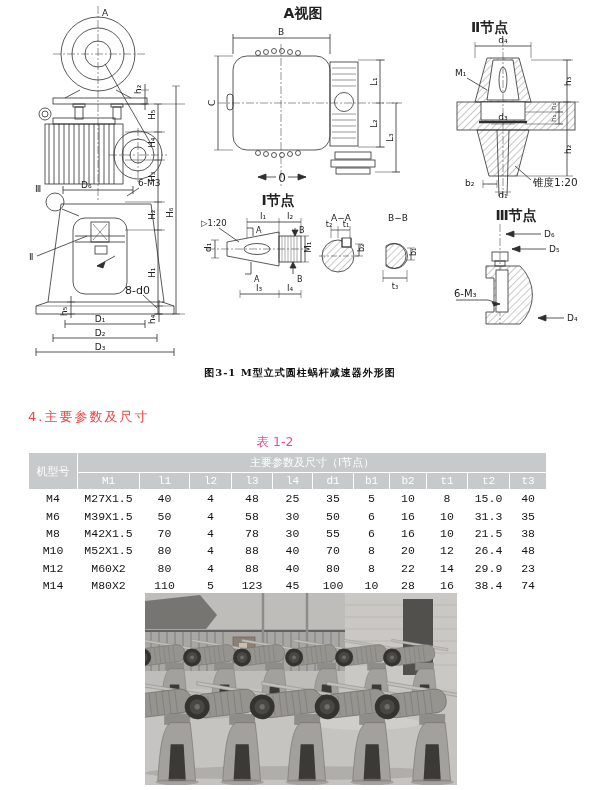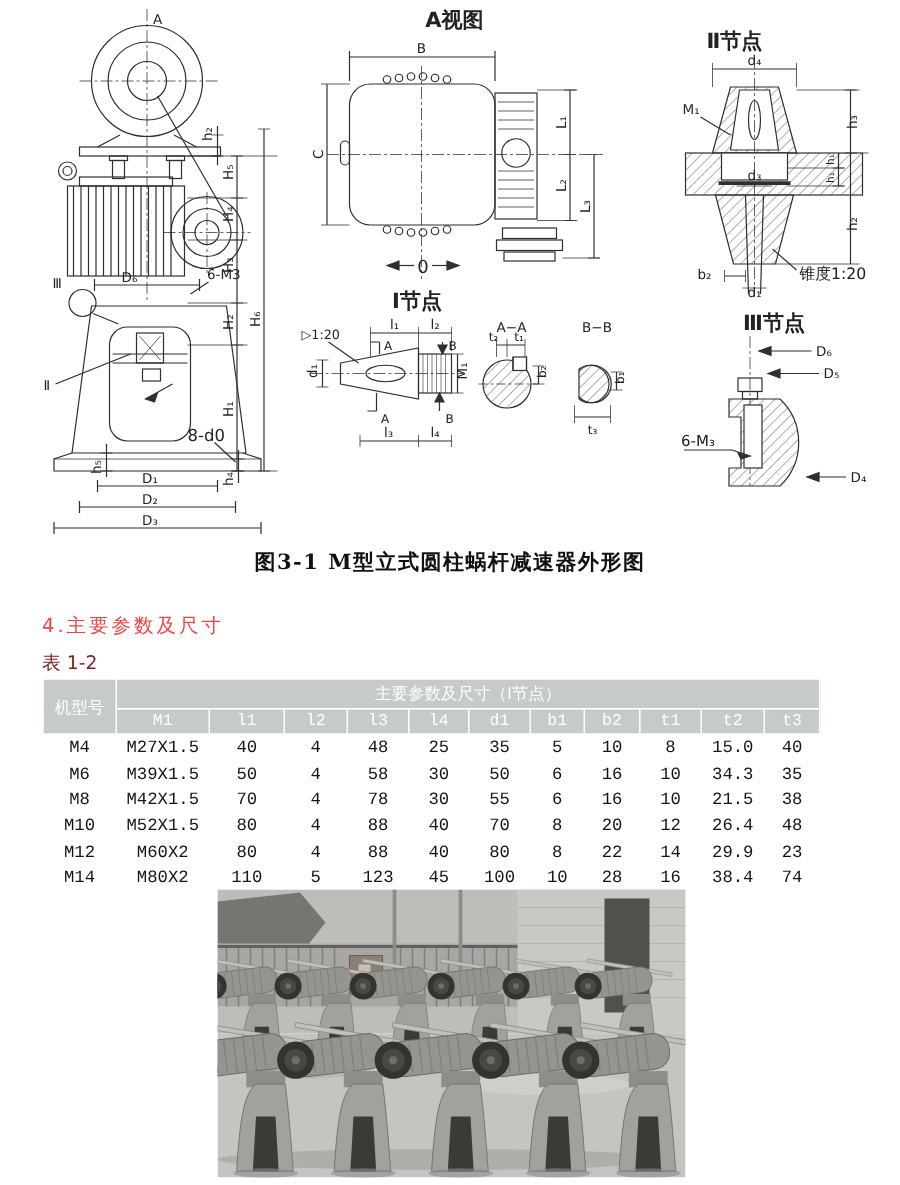--- a/index.html
+++ b/index.html
@@ -1,23 +1,23 @@
 <!DOCTYPE html>
 <html><head>
 <meta charset="utf-8">
 <style>
   html,body{margin:0;padding:0;background:#fff;}
   body{width:600px;height:790px;position:relative;overflow:hidden;
        font-family:"DejaVu Sans","Liberation Sans",sans-serif;color:#1c1c1c;}
   .abs{position:absolute;}
   svg text{font-family:"DejaVu Sans","Liberation Sans",sans-serif;fill:#222;}
-  .cap{width:600px;text-align:center;font-size:14px;font-weight:600;color:#111;
+  .cap{width:600px;text-align:center;font-size:10px;font-weight:600;color:#111;
        font-family:"DejaVu Serif","Liberation Serif",serif;letter-spacing:1px;}
   .sect{font-size:13px;color:#ef4444;letter-spacing:2px;}
-  .tlabel{width:518px;text-align:left;font-size:12.5px;color:#7f1d1d;padding-right:24px;box-sizing:border-box;}
+  .tlabel{width:518px;text-align:center;font-size:12.5px;color:#ec4899;padding-right:24px;box-sizing:border-box;}
   table.ptable{border-collapse:collapse;table-layout:fixed;width:518px;font-size:11.5px;font-family:Liberation Mono, monospace;}
   table.ptable th{background:#c6caca;color:#fff;font-weight:normal;font-size:11px;
        border:1.5px solid #fff;padding:2px 0;text-align:center;}
   table.ptable td{text-align:center;padding:2.2px 0;color:#141414;font-size:11.5px;border:none;}
   .dimtxt{font-size:9px;}
 </style>
 </head>
 <body>
 
 <svg class="abs" style="left:5px;top:2px" width="200" height="362" viewBox="0 0 200 362">
@@ -430,21 +430,21 @@
         <td>M6</td>
         <td>M39X1.5</td>
         <td>50</td>
         <td>4</td>
         <td>58</td>
         <td>30</td>
         <td>50</td>
         <td>6</td>
         <td>16</td>
         <td>10</td>
-        <td>34.3</td>
+        <td>31.3</td>
         <td>35</td>
       </tr>
       <tr>
         <td>M8</td>
         <td>M42X1.5</td>
         <td>70</td>
         <td>4</td>
         <td>78</td>
         <td>30</td>
         <td>55</td>

